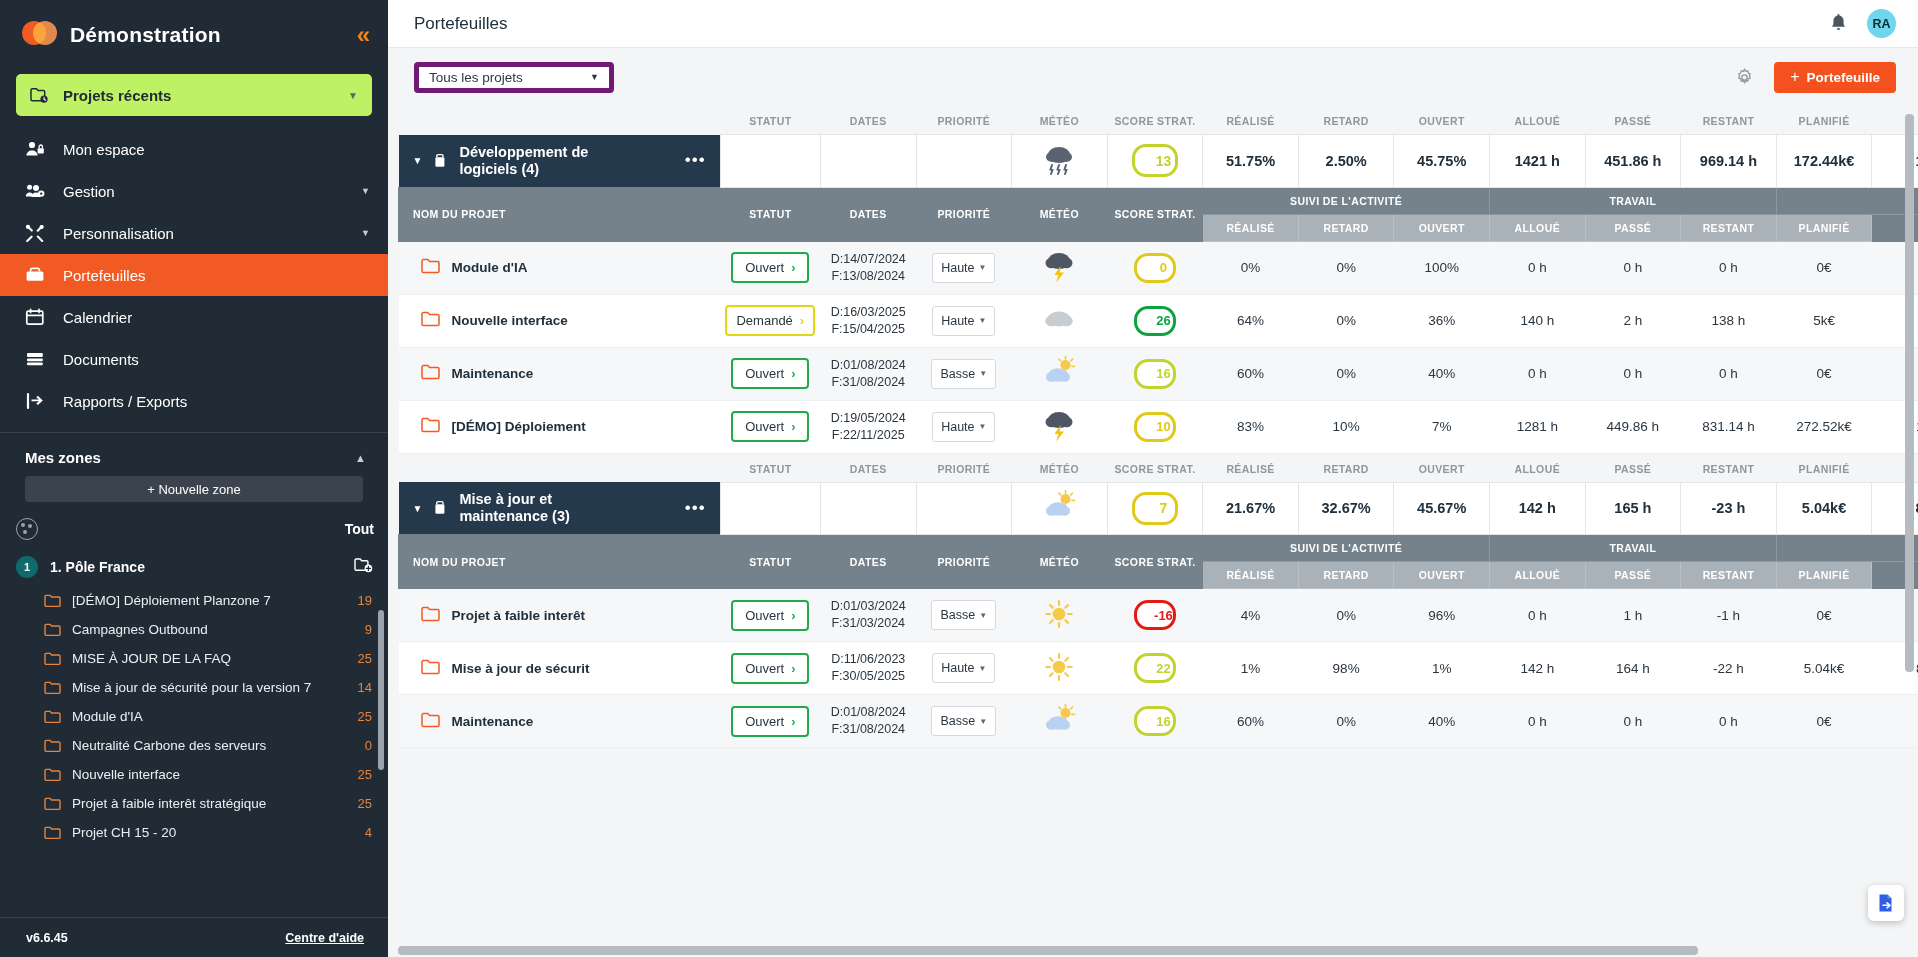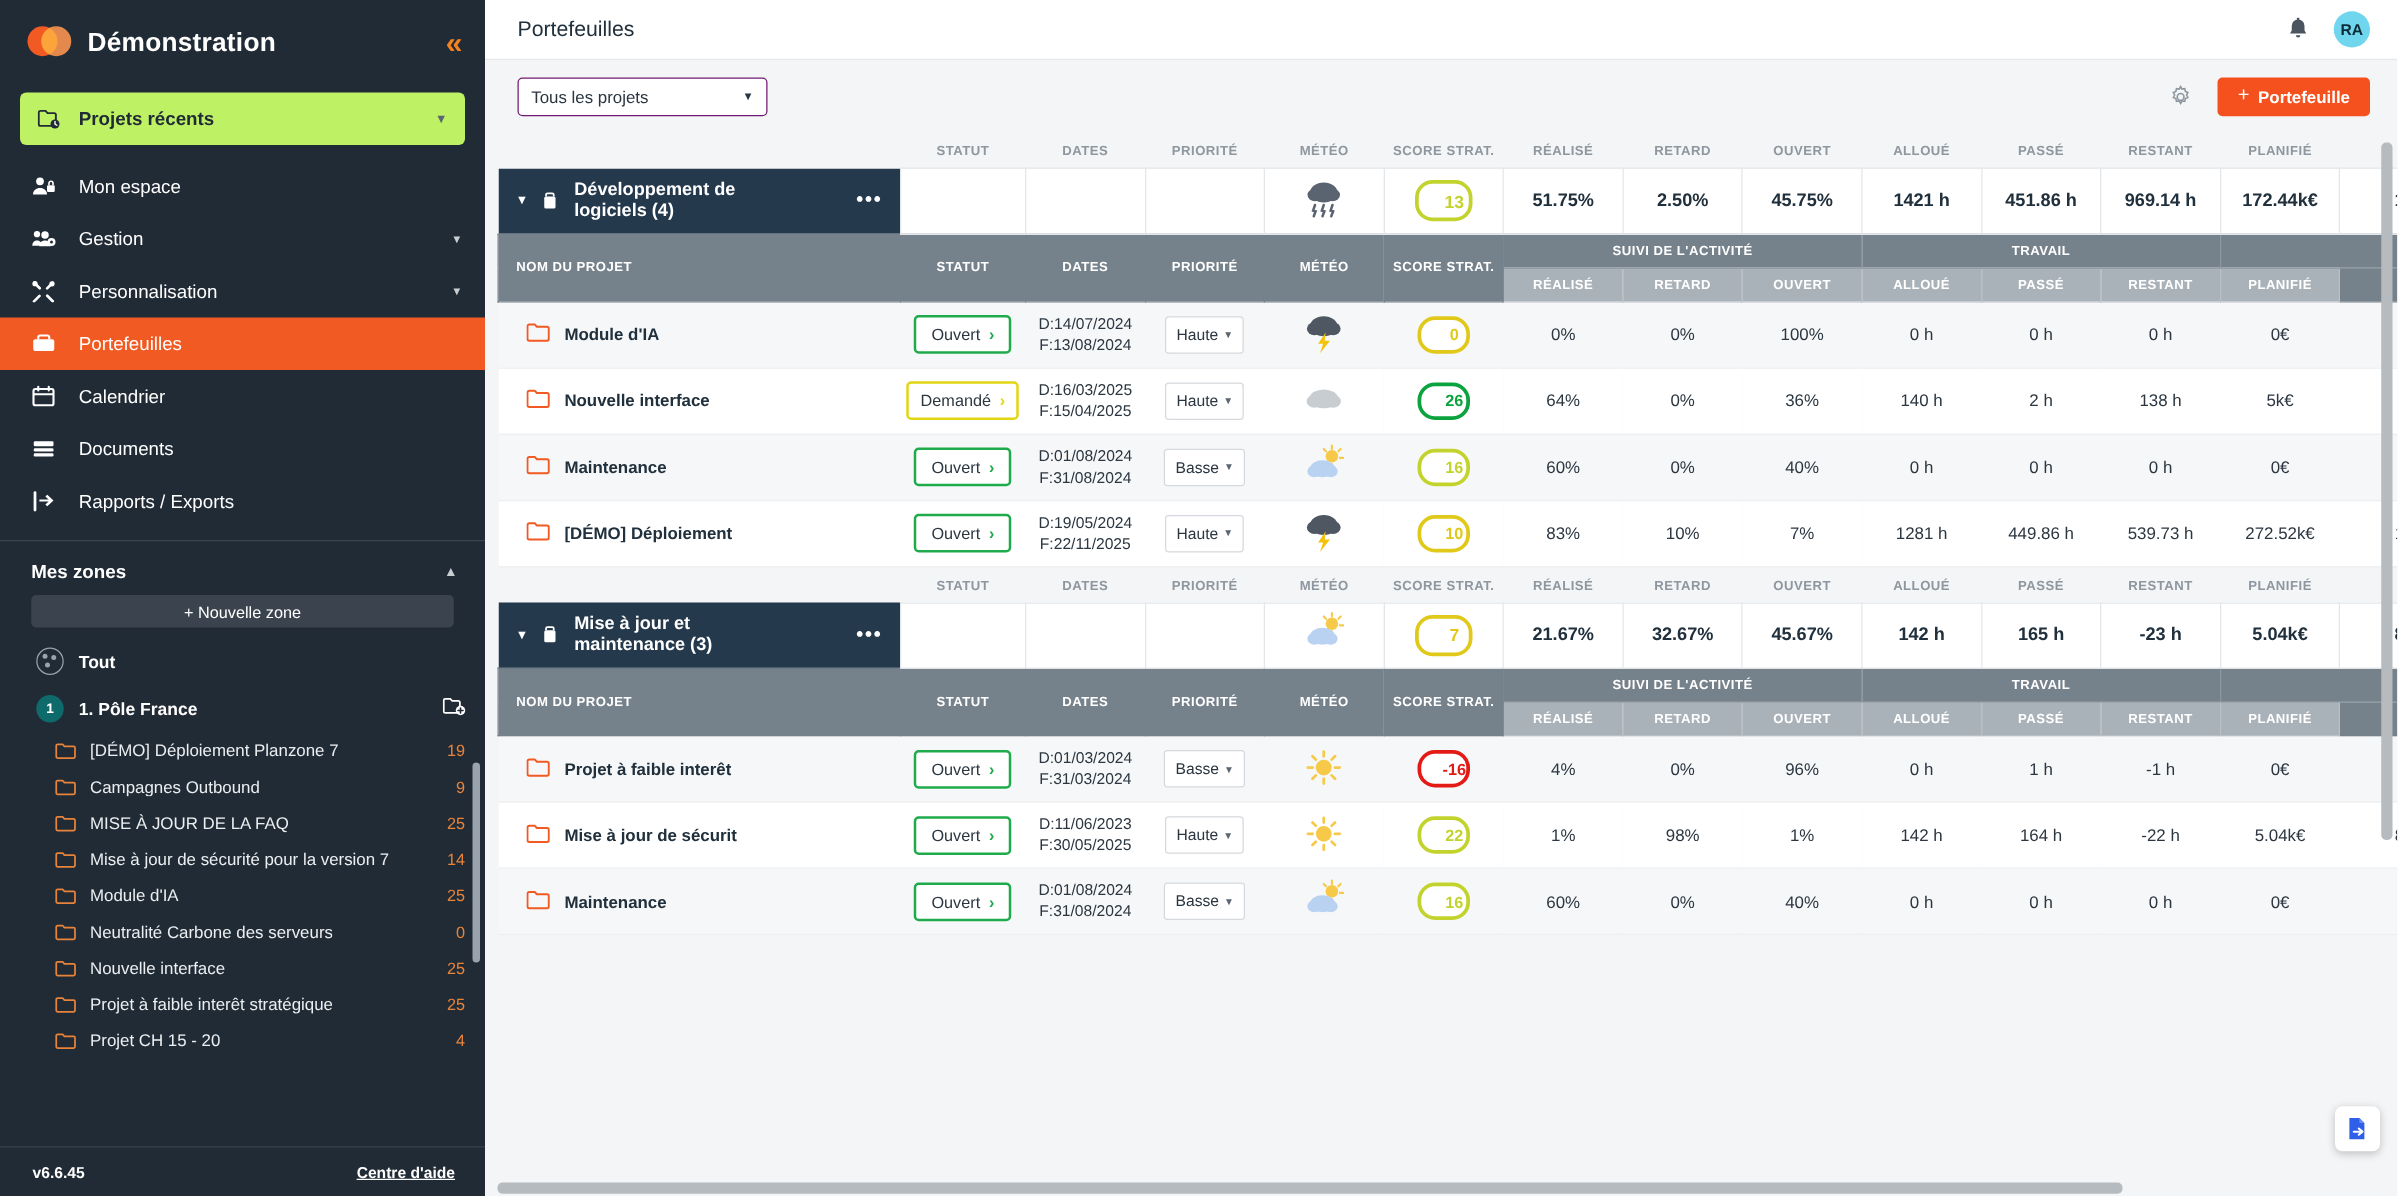--- a/index.html
+++ b/index.html
@@ -71,21 +71,21 @@
   }
   .zones-head .chev { margin-left: auto; font-size: 11px; color: #c9ced3; }
   .new-zone {
     margin: 2px 25px 8px 25px; height: 26px; background: #3b444e;
     border-radius: 4px; display: flex; align-items: center;
     justify-content: center; font-size: 13px; cursor: pointer;
   }
 
   .zone-row {
     display: flex; align-items: center; height: 38px;
-    padding: 0 14px 0 29px; cursor: pointer; font-size: 14px;
+    padding: 0 14px 0 16px; cursor: pointer; font-size: 14px; justify-content: space-between;
   }
   .zone-badge {
     width: 22px; height: 22px; border-radius: 50%; background: #0f6b6b;
     color: #fff; font-size: 11px; font-weight: bold;
     display: flex; align-items: center; justify-content: center; flex: 0 0 22px;
   }
   .zone-all-icon {
     width: 22px; height: 22px; border-radius: 50%; border: 1.6px solid #9aa3ab;
     flex: 0 0 22px; position: relative;
   }
@@ -149,21 +149,21 @@
     width: 29px; height: 29px; border-radius: 50%; background: #6fd6ee;
     color: #0b2b36; font-size: 12.5px; font-weight: bold;
     display: flex; align-items: center; justify-content: center; cursor: pointer;
   }
 
   .toolbar {
     height: 58px; flex: 0 0 58px; display: flex; align-items: center;
     padding: 0 22px 0 26px; background: #f4f5f6;
   }
   .select-box {
-    width: 200px; height: 31px; background: #fff; border: 1px solid #701a75;
+    width: 200px; height: 31px; background: #fff; border: 5px solid #701a75;
     border-radius: 4px; display: flex; align-items: center; padding: 0 10px;
     font-size: 13.5px; color: #2b3640; cursor: pointer;
   }
   .select-box .cv { margin-left: auto; font-size: 9px; color: #2b3640; }
   .toolbar-right { margin-left: auto; display: flex; align-items: center; gap: 20px; }
   .btn-primary {
     height: 31px; background: #f4511e; color: #fff; border-radius: 4px;
     display: flex; align-items: center; padding: 0 16px; font-size: 13.5px;
     font-weight: bold; cursor: pointer; border: none;
   }
@@ -799,21 +799,21 @@
                   <path d="M21.5 17l-6 9h4l-2.5 7.5 8-10h-4.2z" fill="#f5c20a"></path>
                 </svg></td>
     <td>
       <span class="score" style="border:3px solid #e0c91a;color:#e0c91a">10</span>
     </td>
     <td class="pos">83%</td>
     <td class="neg">10%</td>
     <td>7%</td>
     <td>1281 h</td>
     <td>449.86 h</td>
-    <td class="">539.73 h</td>
+    <td class="">831.14 h</td>
     <td>272.52k€</td>
     <td class="">1</td>
   </tr>
             <tr class="colhead-row">
     <td></td>
     <td>STATUT</td>
     <td>DATES</td>
     <td>PRIORITÉ</td>
     <td>MÉTÉO</td>
     <td>SCORE STRAT.</td>

